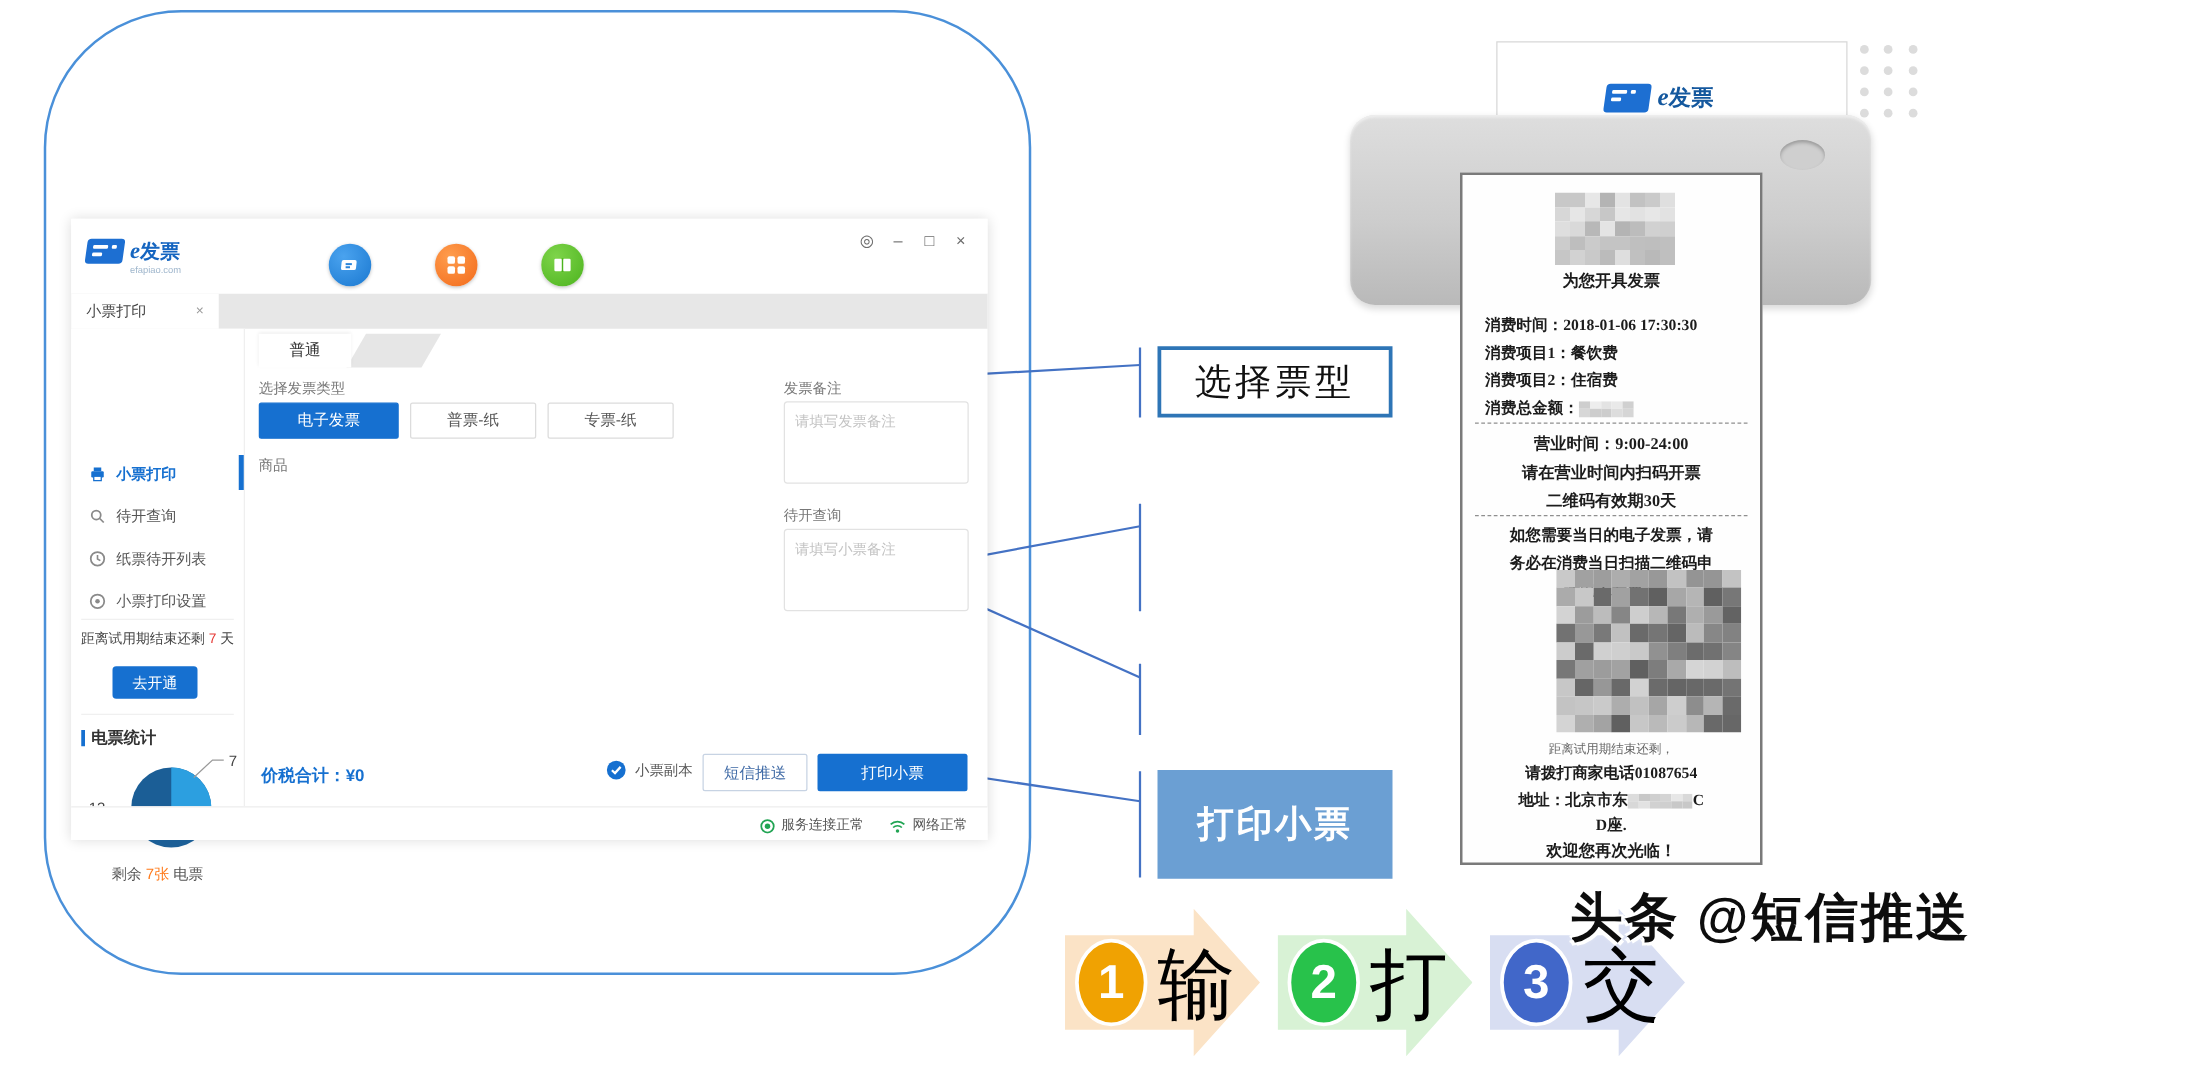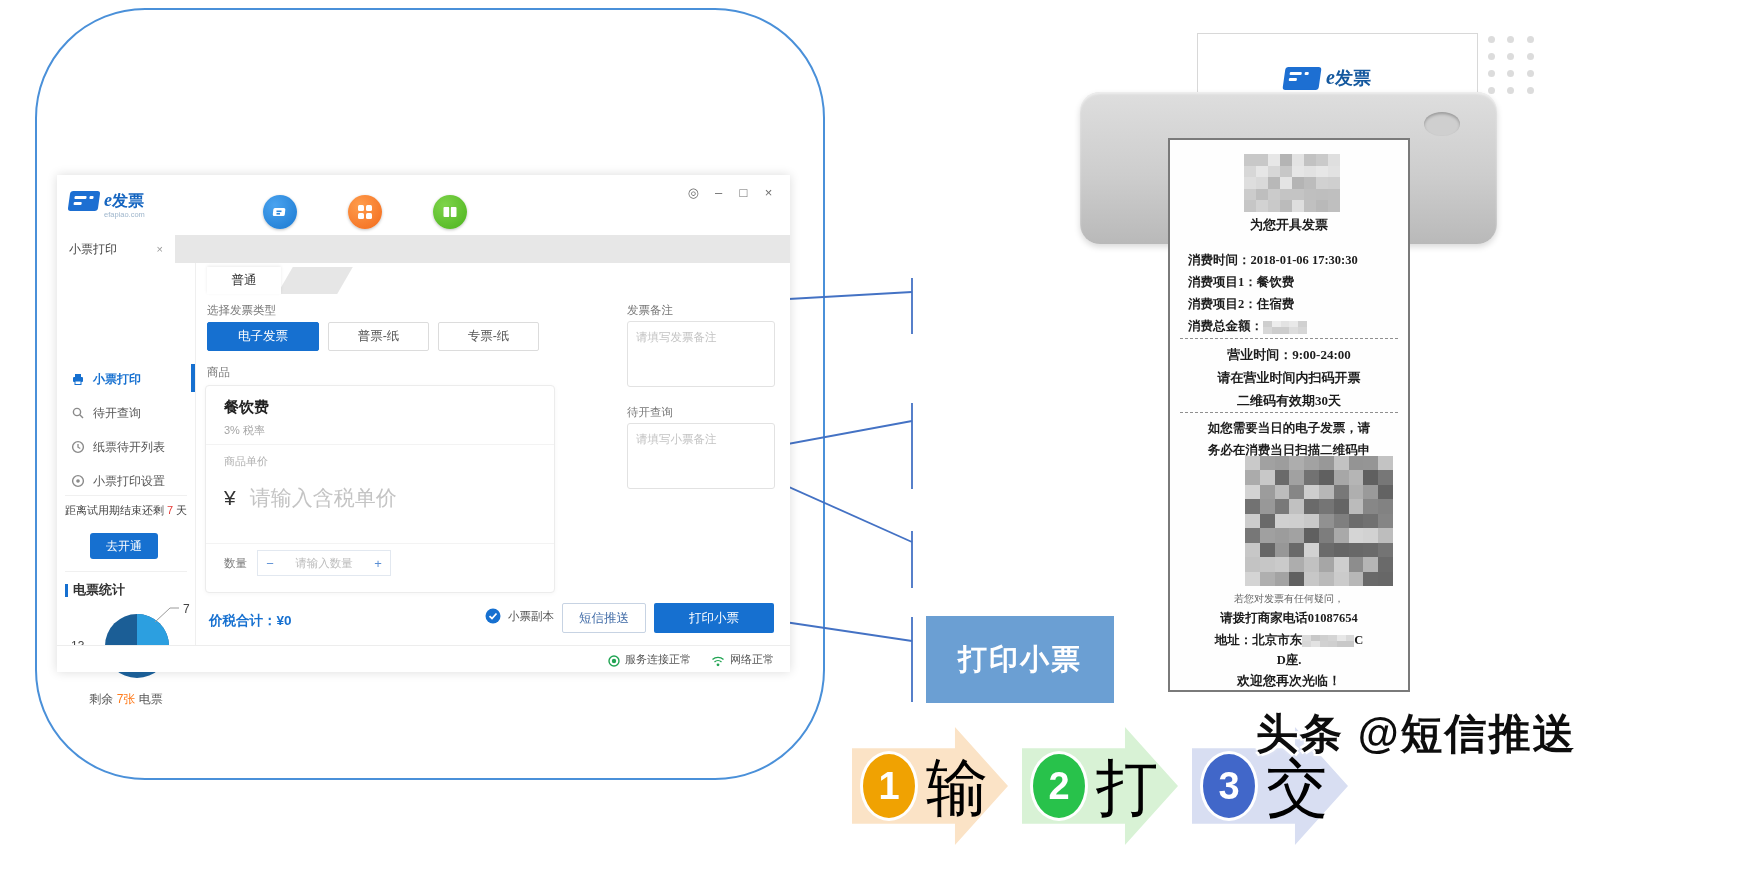--- a/index.html
+++ b/index.html
@@ -240,39 +240,20 @@
     <div class="abs cattab">普通</div>
     <div class="abs cattab-ghost"></div>
 
     <div class="abs fieldlabel" style="left:150px;top:128px;">选择发票类型</div>
     <div class="abs typebtn on" style="left:150px;width:112px;">电子发票</div>
     <div class="abs typebtn off" style="left:271px;width:101px;">普票-纸</div>
     <div class="abs typebtn off" style="left:381px;width:101px;">专票-纸</div>
 
     <div class="abs fieldlabel" style="left:150px;top:190px;">商品</div>
 
-    <div class="abs card">
-      <div class="abs prodname">餐饮费</div>
-      <div class="abs prodtax">3% 税率</div>
-      <div class="abs carddiv" style="top:58px;"></div>
-      <div class="abs pricelabel">商品单价</div>
-      <div class="abs pricerow">
-        <span>¥</span>
-        <span class="ph">请输入含税单价</span>
-      </div>
-      <div class="abs carddiv" style="top:157px;"></div>
-      <div class="abs qtyrow">
-        <span>数量</span>
-        <span class="stepperbox">
-          <span class="sbtn">−</span>
-          <span class="sph">请输入数量</span>
-          <span class="sbtn">+</span>
-        </span>
-      </div>
-    </div>
 
     <div class="abs totalbar">价税合计：¥0</div>
     <div class="abs chkwrap">
       <svg width="16" height="16" viewBox="0 0 16 16">
           <circle cx="8" cy="8" r="7.5" fill="#1670d0"></circle>
           <path d="M4.5 8.2 L7 10.5 L11.5 5.5" fill="none" stroke="#fff" stroke-width="1.8"></path>
         </svg>
       <span>小票副本</span>
     </div>
     <div class="abs btn-sms">短信推送</div>
@@ -295,20 +276,23 @@
         <svg width="14" height="12" viewBox="0 0 14 12">
             <path d="M1.5 4.5 A8 8 0 0 1 12.5 4.5" fill="none" stroke="#21a453" stroke-width="1.3"></path>
             <path d="M3.5 7 A5 5 0 0 1 10.5 7" fill="none" stroke="#21a453" stroke-width="1.3"></path>
             <circle cx="7" cy="9.8" r="1.4" fill="#21a453"></circle>
           </svg>
         <span>网络正常</span>
       </span>
     </div>
   </div>
 
+  <div class="abs co co-outline" style="top:277px;height:57px;">
+      <span>选择票型</span>
+    </div>
   <div class="abs co co-filled" style="top:616px;height:87px;">
       <span>打印小票</span>
     </div>
 
   <div class="abs papertop">
     <span class="plogo">
       <span class="logoicon">
           <i></i>
           <i></i>
           <i></i>
@@ -493,21 +477,21 @@
         <i style="background:rgb(175,175,175)"></i>
         <i style="background:rgb(163,163,163)"></i>
         <i style="background:rgb(96,96,96)"></i>
         <i style="background:rgb(199,199,199)"></i>
         <i style="background:rgb(186,186,186)"></i>
         <i style="background:rgb(203,203,203)"></i>
         <i style="background:rgb(183,183,183)"></i>
         <i style="background:rgb(105,105,105)"></i>
         <i style="background:rgb(103,103,103)"></i>
       </div>
-    <div class="c rs10" style="top:452px;">若您对发票有任何疑问，</div>
+    <div class="c rs10" style="top:452px;">距离试用期结束还剩，</div>
     <div class="c rs12" style="top:470px;">请拨打商家电话01087654</div>
     <div class="c rs12" style="top:492px;">
       <span>地址：北京市东</span><span class="mosaic m-inline" style="width: 52px; height: 12px; display: inline-grid; grid-template-columns: repeat(6, 1fr);">
           <i style="background:rgb(220,220,220)"></i>
           <i style="background:rgb(200,200,200)"></i>
           <i style="background:rgb(207,207,207)"></i>
           <i style="background:rgb(212,212,212)"></i>
           <i style="background:rgb(231,231,231)"></i>
           <i style="background:rgb(217,217,217)"></i>
           <i style="background:rgb(216,216,216)"></i>

